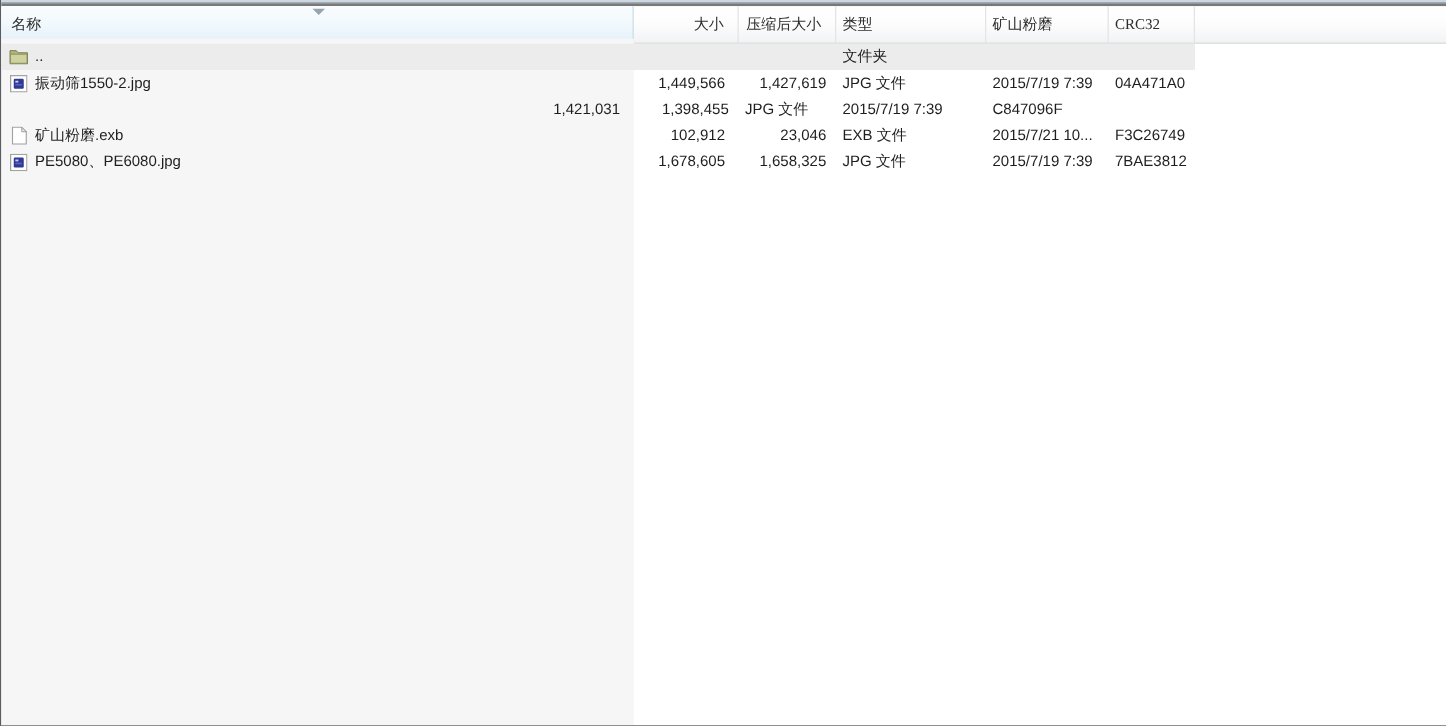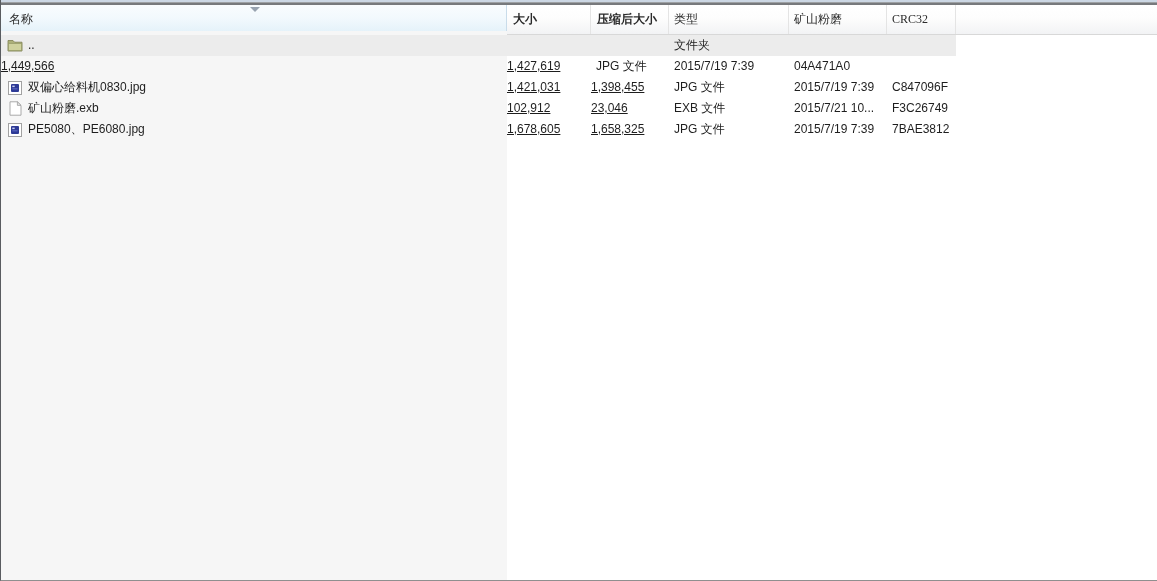--- a/index.html
+++ b/index.html
@@ -29,21 +29,21 @@
   }
   .hcell{
     position:relative;
     display:flex;align-items:center;
     padding:0 6px;
     color:#2b2b2b;
     border-right:1px solid #e4e4e4;
     white-space:nowrap;
     cursor:default;
   }
-  .hcell.right{justify-content:flex-start;padding-right:11px;font-weight:bold;}
+  .hcell.right{justify-content:flex-end;padding-right:11px;}
   .hcell.left{padding-left:5px;font-family:Liberation Serif, serif;}
   .hcell.filler{border-right:none;}
   .hcell.sorted{
     background:linear-gradient(#f9fcfe,#f2f9fd 45%,#e2f1f9);
     border-right:1px solid #c9dcea;
     padding-left:8px;
   }
   .sort-arrow{
     position:absolute;
     top:2px;left:249px;
@@ -66,21 +66,21 @@
     width:955px;
     height:21px;
     line-height:21px;
     white-space:nowrap;
     cursor:default;
   }
   .row.parent{background:#ececec;}
   .cell{overflow:hidden;text-overflow:clip;}
   .cell.name{display:flex;align-items:center;padding-left:6px;}
   .cell.name .label{margin-left:5px;}
-  .cell.right{text-align:left;padding-right:11px;text-decoration:underline;}
+  .cell.right{text-align:right;padding-right:11px;}
   .cell.c-packed{padding-right:8px;}
   .cell.left{padding-left:5px;}
 
   
   .ficon{width:16px;height:15px;display:inline-flex;align-items:center;justify-content:center;flex:0 0 16px;}
   .ficon svg{display:block;}
 </style>
 </head>
 <body>
 
@@ -124,38 +124,38 @@
           </span>
       <span class="label">..</span>
     </div>
     <div class="cell right c-size"></div>
     <div class="cell right c-packed"></div>
     <div class="cell left  c-type">文件夹</div>
     <div class="cell left  c-mod"></div>
     <div class="cell left  c-crc"></div>
   </div>
       <div class="row">
-    <div class="cell right c-size">1,449,566</div>
-    <div class="cell right c-packed">1,427,619</div>
-    <div class="cell left  c-type">JPG 文件</div>
-    <div class="cell left  c-mod">2015/7/19 7:39</div>
-    <div class="cell left  c-crc">04A471A0</div>
-  </div>
-      <div class="row">
     <div class="cell name">
       <span class="ficon">
             <svg width="14" height="14" viewBox="0 0 14 14">
               <rect x="0.5" y="0.5" width="13" height="13" fill="#ffffff" stroke="#a2a2a2"></rect>
               <rect x="3" y="3" width="8" height="8" rx="1" fill="#2e3a96"></rect>
               <rect x="4.3" y="4.6" width="2.4" height="1.5" fill="#c8d0f2"></rect>
               <rect x="4.3" y="7.2" width="5.2" height="1.2" fill="#5b68c0"></rect>
             </svg>
           </span>
-      <span class="label">双偏心给料机0830.jpg</span>
+      <span class="label">振动筛1550-2.jpg</span>
     </div>
+    <div class="cell right c-size">1,449,566</div>
+    <div class="cell right c-packed">1,427,619</div>
+    <div class="cell left  c-type">JPG 文件</div>
+    <div class="cell left  c-mod">2015/7/19 7:39</div>
+    <div class="cell left  c-crc">04A471A0</div>
+  </div>
+      <div class="row">
     <div class="cell right c-size">1,421,031</div>
     <div class="cell right c-packed">1,398,455</div>
     <div class="cell left  c-type">JPG 文件</div>
     <div class="cell left  c-mod">2015/7/19 7:39</div>
     <div class="cell left  c-crc">C847096F</div>
   </div>
       <div class="row">
     <div class="cell name">
       <span class="ficon">
             <svg width="13" height="15" viewBox="0 0 13 15">

